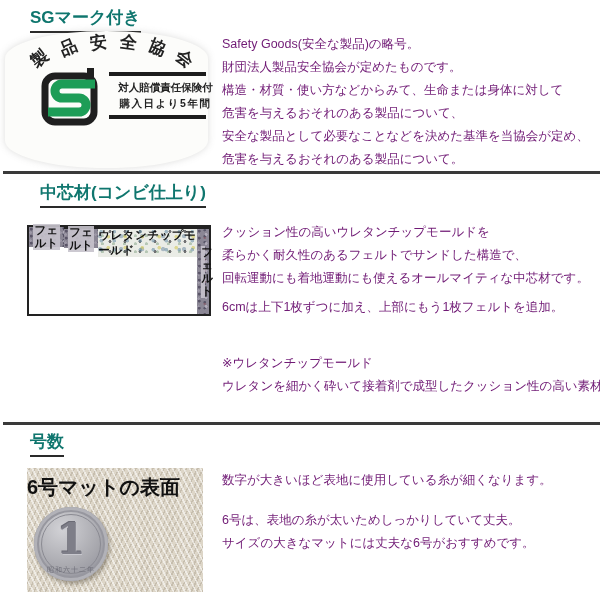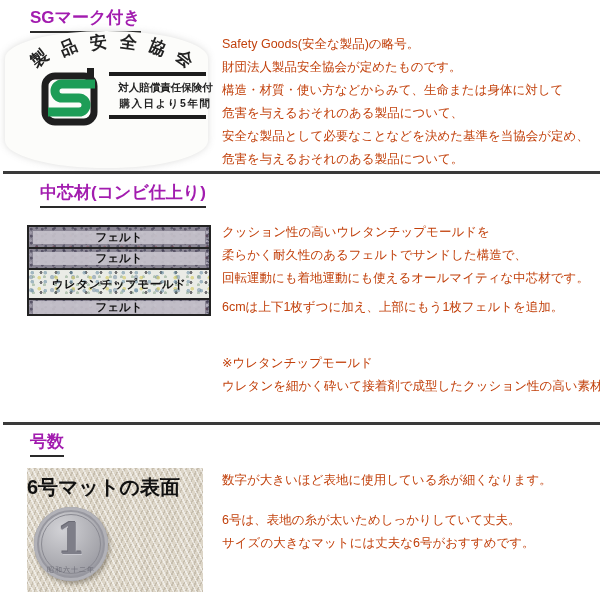--- a/index.html
+++ b/index.html
@@ -1,30 +1,30 @@
 <!DOCTYPE html>
 <html><head>
 <meta charset="utf-8">
 <style>
   html,body{margin:0;padding:0;background:#fff;}
   #page{
     position:relative;width:600px;height:600px;background:#ffffff;overflow:hidden;
     font-family:"Liberation Sans","DejaVu Sans",sans-serif;color:#1a1a1a;
   }
   .heading{
-    position:absolute;font-size:17px;font-weight:bold;color:#a21caf;
+    position:absolute;font-size:17px;font-weight:bold;color:#0f766e;
     border-bottom:2px solid #2a2a2a;padding-bottom:2px;white-space:nowrap;
   }
   #h-sg{left:30px;top:6px;}
   #h-core{left:25px;top:181px;margin-left:15px;}
   #h-gauge{left:30px;top:430px;}
   .divider{position:absolute;left:3px;width:597px;height:3px;background:#3a3a3a;}
   #div1{top:171px;}
   #div2{top:422px;}
-  .txtline{position:absolute;left:222px;font-size:12.5px;line-height:23px;white-space:nowrap;color:#c2410c;}
+  .txtline{position:absolute;left:222px;font-size:12.5px;line-height:23px;white-space:nowrap;color:#701a75;}
 
   
   #sticker{
     position:absolute;left:5px;top:31px;width:203px;height:137px;
     background:#fcfcfa;border-radius:50%/20%;
     box-shadow:0 0 7px rgba(120,120,115,0.25);
   }
   .arc-ch{position:absolute;font-size:17px;font-weight:bold;color:#222;}
   .ac0{left:26px;top:16px;transform:rotate(-38deg);}
   .ac1{left:55px;top:5px;transform:rotate(-23deg);}
@@ -36,21 +36,21 @@
   .ins-bar{position:absolute;left:104px;width:97px;height:4px;background:#1c1c1c;}
   #ins-bar1{top:41px;}
   #ins-bar2{top:84px;}
   .ins-txt{position:absolute;left:104px;width:97px;font-size:10.5px;font-weight:bold;color:#222;text-align:center;white-space:nowrap;margin-left:8px;}
   #ins-line1{top:50px;}
   #ins-line2{top:66px;letter-spacing:1.5px;}
 
   
   #layer-diagram{
     position:absolute;left:27px;top:225px;width:184px;height:91px;
-    border:2px solid #222;box-sizing:border-box;display:flex;flex-direction:column;
+    border:2px solid #222;box-sizing:border-box;display:flex;flex-direction:row;
   }
   .layer{position:relative;display:flex;align-items:center;justify-content:center;}
   .layer+.layer{border-top:2px solid #222;}
   .felt-tex{
     background-color:#8b8795;
     background-image:
       radial-gradient(circle at 20% 30%, rgba(58,52,74,0.6) 1.2px, transparent 1.7px),
       radial-gradient(circle at 70% 60%, rgba(205,200,214,0.55) 1.2px, transparent 1.7px),
       radial-gradient(circle at 45% 80%, rgba(130,60,72,0.4) 1px, transparent 1.5px),
       radial-gradient(circle at 85% 20%, rgba(40,40,62,0.5) 1px, transparent 1.5px),

